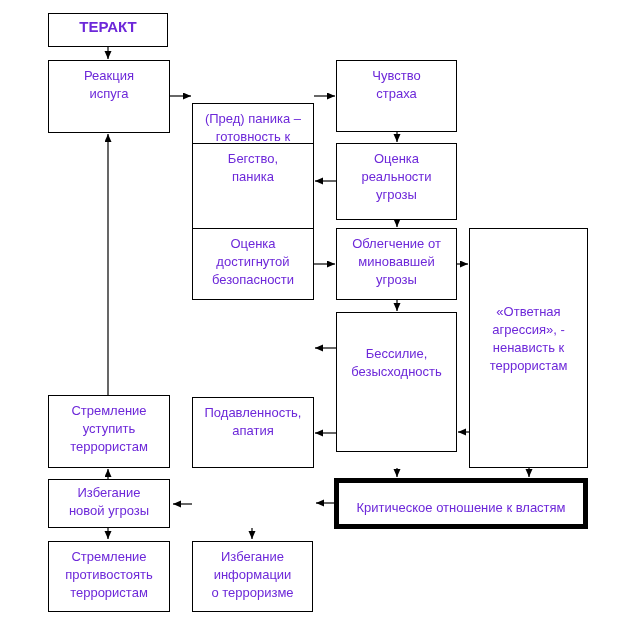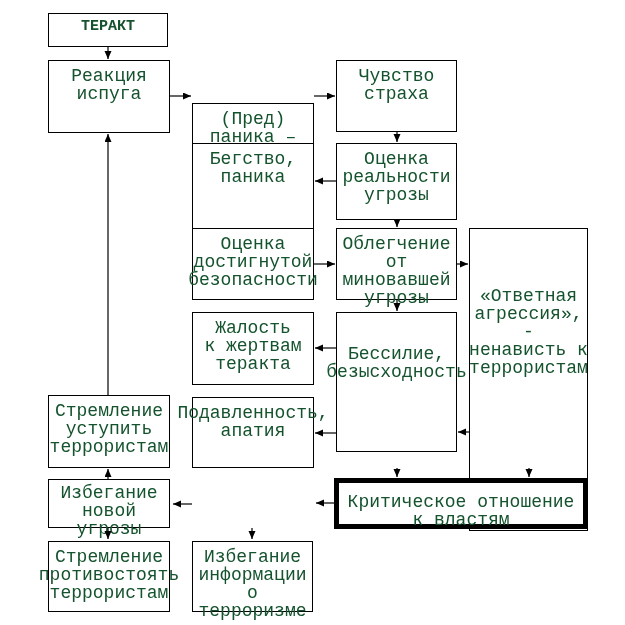--- a/index.html
+++ b/index.html
@@ -5,34 +5,34 @@
   html, body {
     margin: 0;
     padding: 0;
     background: #ffffff;
   }
   .canvas {
     position: relative;
     width: 625px;
     height: 625px;
     background: #ffffff;
-    font-family: Liberation Mono, monospace;
-    color: #14532d;
+    font-family: Liberation Sans, sans-serif;
+    color: #6d28d9;
     overflow: hidden;
   }
   .node {
     position: absolute;
     box-sizing: border-box;
     border: 1px solid #000000;
     background: #ffffff;
     display: flex;
     align-items: flex-start;
     justify-content: center;
     padding-top: 6px;
-    font-size: 18px;
+    font-size: 13px;
     line-height: 18px;
     text-align: center;
   }
   .node .lbl {
     white-space: pre-line;
   }
   .thick {
     border-width: 4px;
   }
   #edge-layer {
@@ -50,26 +50,26 @@
   #n-teract                   { left: 48px;  top: 13px;  width: 120px; height: 34px;  padding-top: 4px; font-weight: bold; font-size: 15px; }
   #n-reakcia_ispuga           { left: 48px;  top: 60px;  width: 122px; height: 73px; }
   #n-pred_panika              { left: 192px; top: 60px;  width: 122px; height: 72px; margin-top: 43px; }
   #n-chuvstvo_straha          { left: 336px; top: 60px;  width: 121px; height: 72px; justify-content: center; }
   #n-begstvo_panika           { left: 192px; top: 143px; width: 122px; height: 97px; }
   #n-ocenka_realnosti         { left: 336px; top: 143px; width: 121px; height: 77px; }
   #n-ocenka_bezopasnosti      { left: 192px; top: 228px; width: 122px; height: 72px; }
   #n-oblegchenie              { left: 336px; top: 228px; width: 121px; height: 72px; }
   #n-zhalost                  { left: 192px; top: 312px; width: 122px; height: 73px; }
   #n-bessilie                 { left: 336px; top: 312px; width: 121px; height: 140px; padding-top: 32px; }
-  #n-otvetnaya_agressia       { left: 469px; top: 228px; width: 119px; height: 303px; padding-top: 58px; }
+  #n-otvetnaya_agressia       { left: 469px; top: 228px; width: 119px; height: 240px; padding-top: 74px; }
   #n-podavlennost             { left: 192px; top: 397px; width: 122px; height: 71px; }
   #n-stremlenie_ustupit       { left: 48px;  top: 395px; width: 122px; height: 73px; }
   #n-izbeganie_novoy_ugrozy   { left: 48px;  top: 479px; width: 122px; height: 49px; padding-top: 4px; }
   #n-postoyannaya_trevozhnost { left: 192px; top: 479px; width: 121px; height: 49px; border-width: 4px; padding-top: 2px; }
-  #n-kriticheskoe_otnoshenie  { left: 334px; top: 478px; width: 254px; height: 51px; border-width: 5px; padding-top: 10px; }
+  #n-kriticheskoe_otnoshenie  { left: 334px; top: 478px; width: 254px; height: 51px; border-width: 5px; padding-top: 16px; }
   #n-stremlenie_protivostoyat { left: 48px;  top: 541px; width: 122px; height: 71px; }
   #n-izbeganie_informacii     { left: 192px; top: 541px; width: 121px; height: 71px; }
 </style>
 </head>
 <body>
 
 <div class="canvas">
 
   <div class="node" id="n-teract">
     <span class="lbl">ТЕРАКТ</span>
@@ -107,25 +107,20 @@
 достигнутой
 безопасности</span>
   </div>
 
   <div class="node" id="n-oblegchenie">
     <span class="lbl">Облегчение от
 миновавшей
 угрозы</span>
   </div>
 
-  <div class="node" id="n-zhalost">
-    <span class="lbl">Жалость
-к жертвам
-теракта</span>
-  </div>
 
   <div class="node" id="n-bessilie">
     <span class="lbl">Бессилие,
 безысходность</span>
   </div>
 
   <div class="node" id="n-otvetnaya_agressia">
     <span class="lbl">«Ответная
 агрессия», -
 ненависть к

